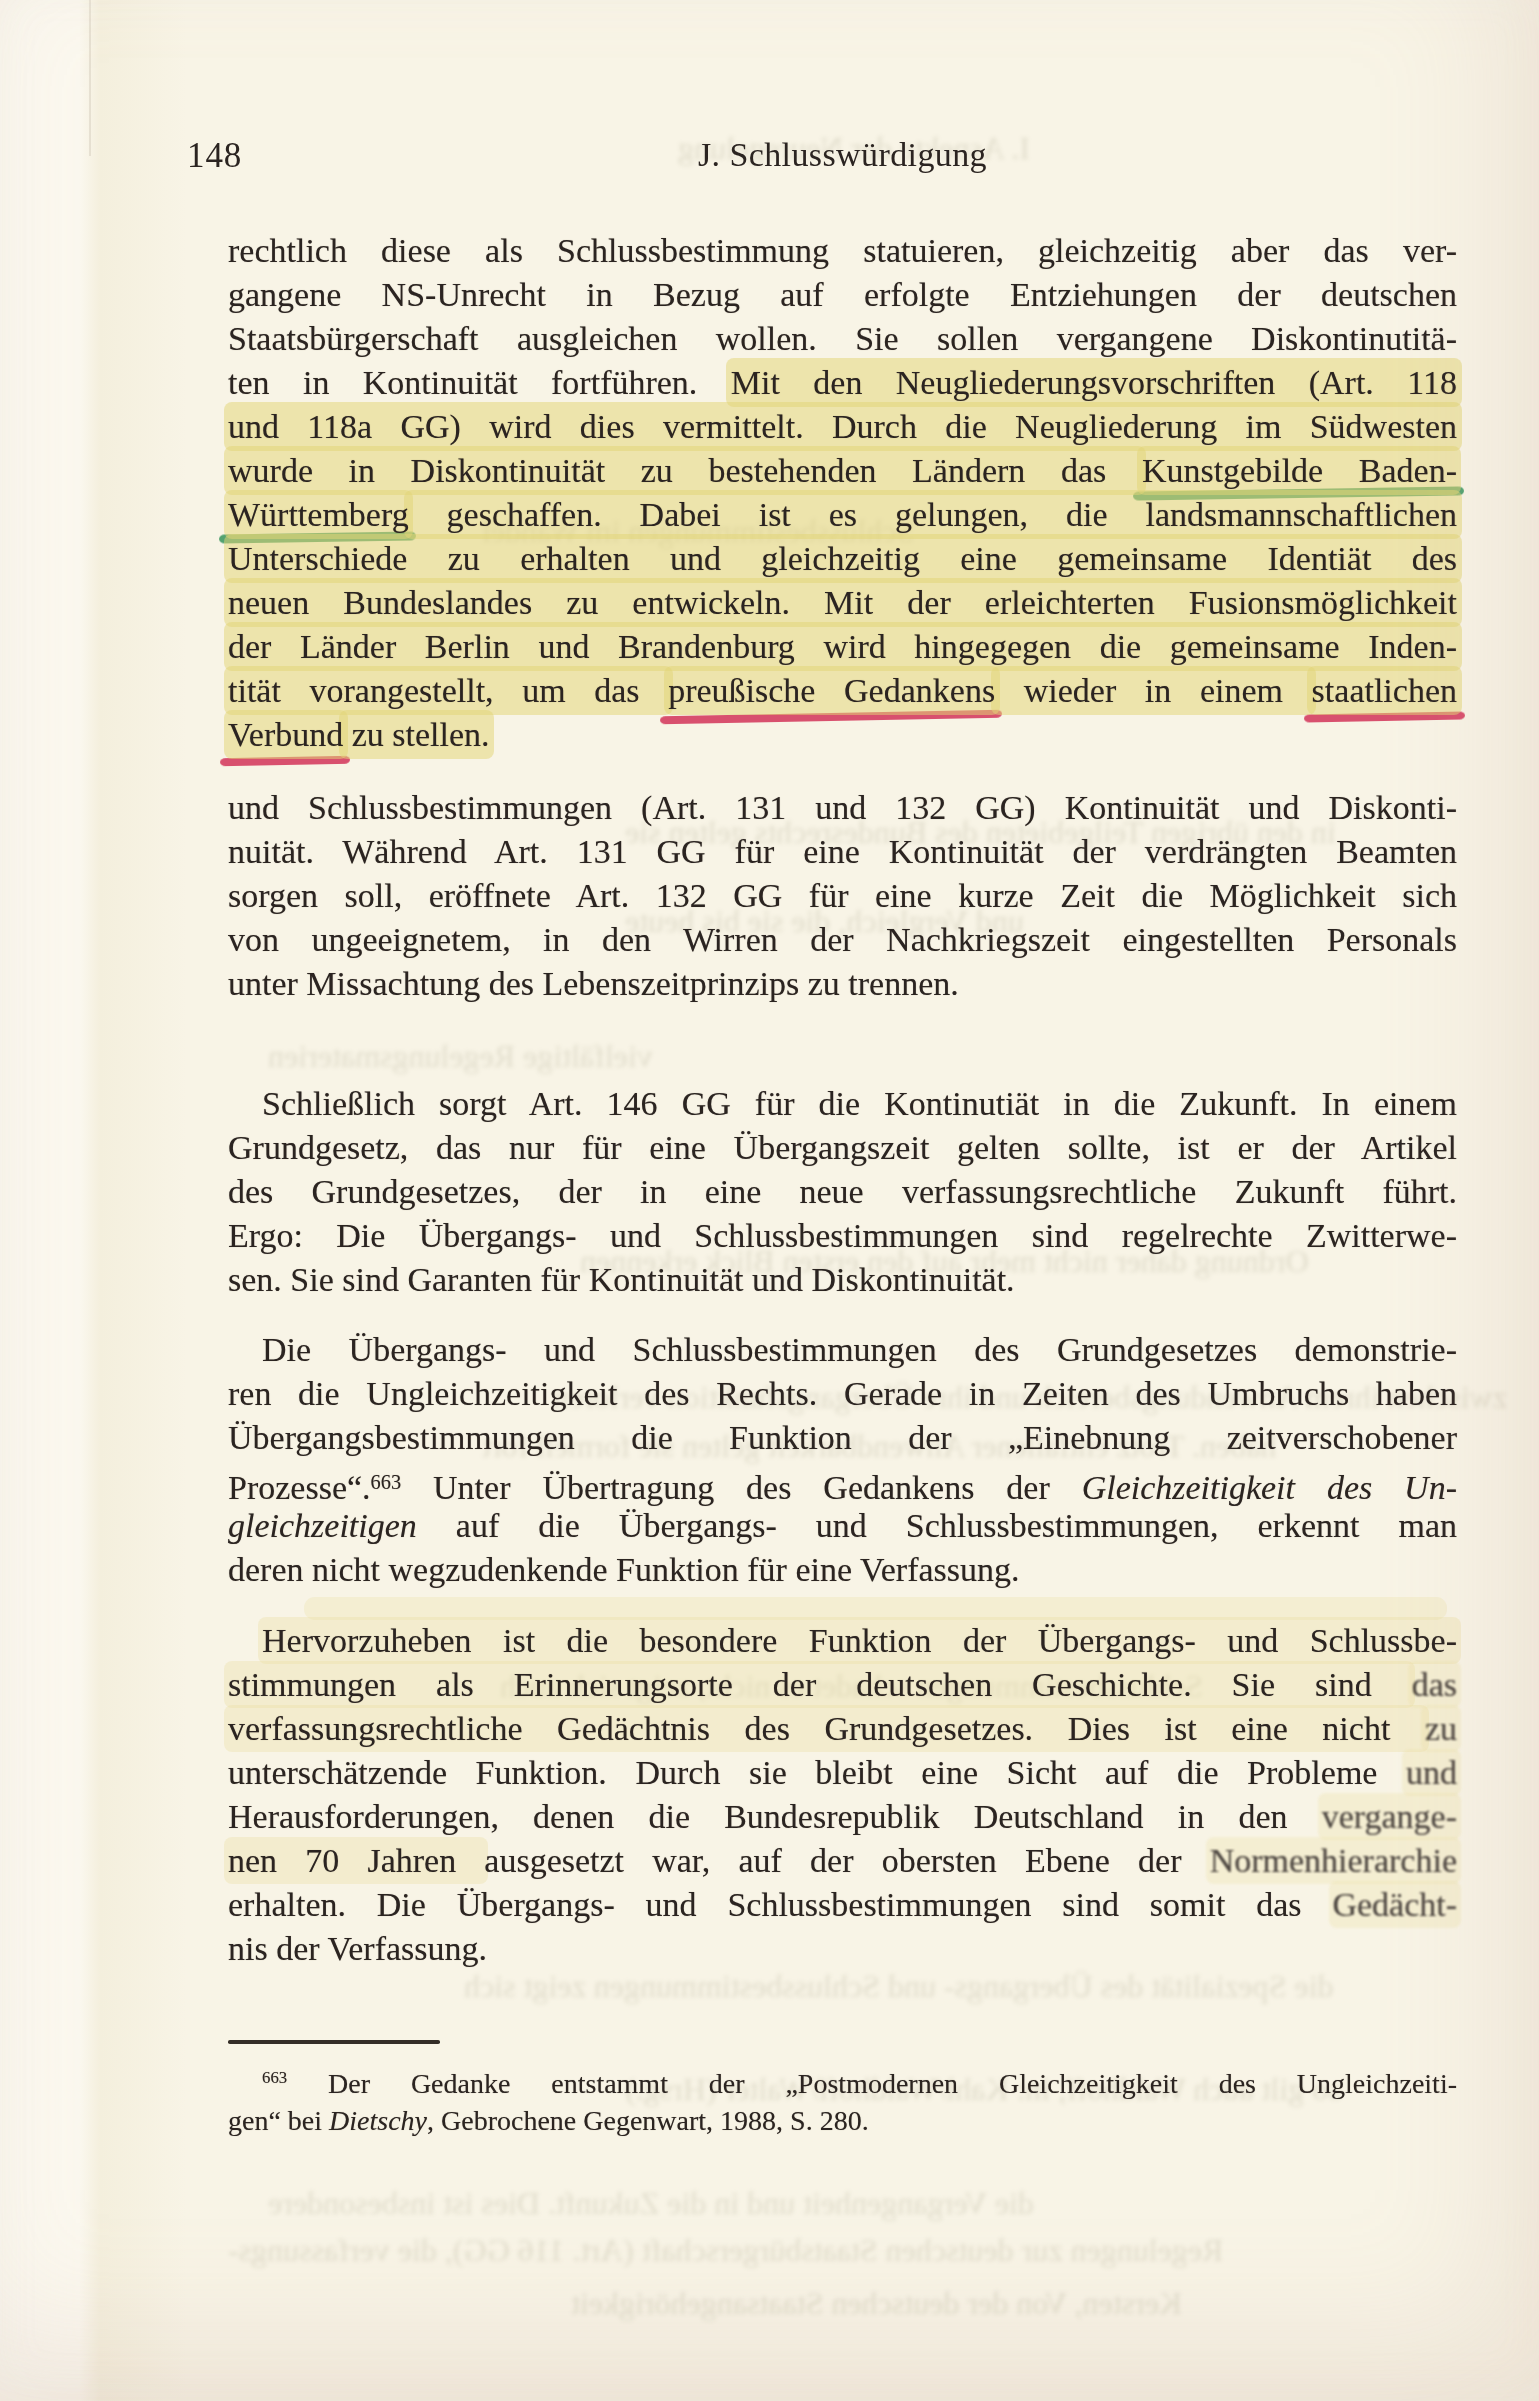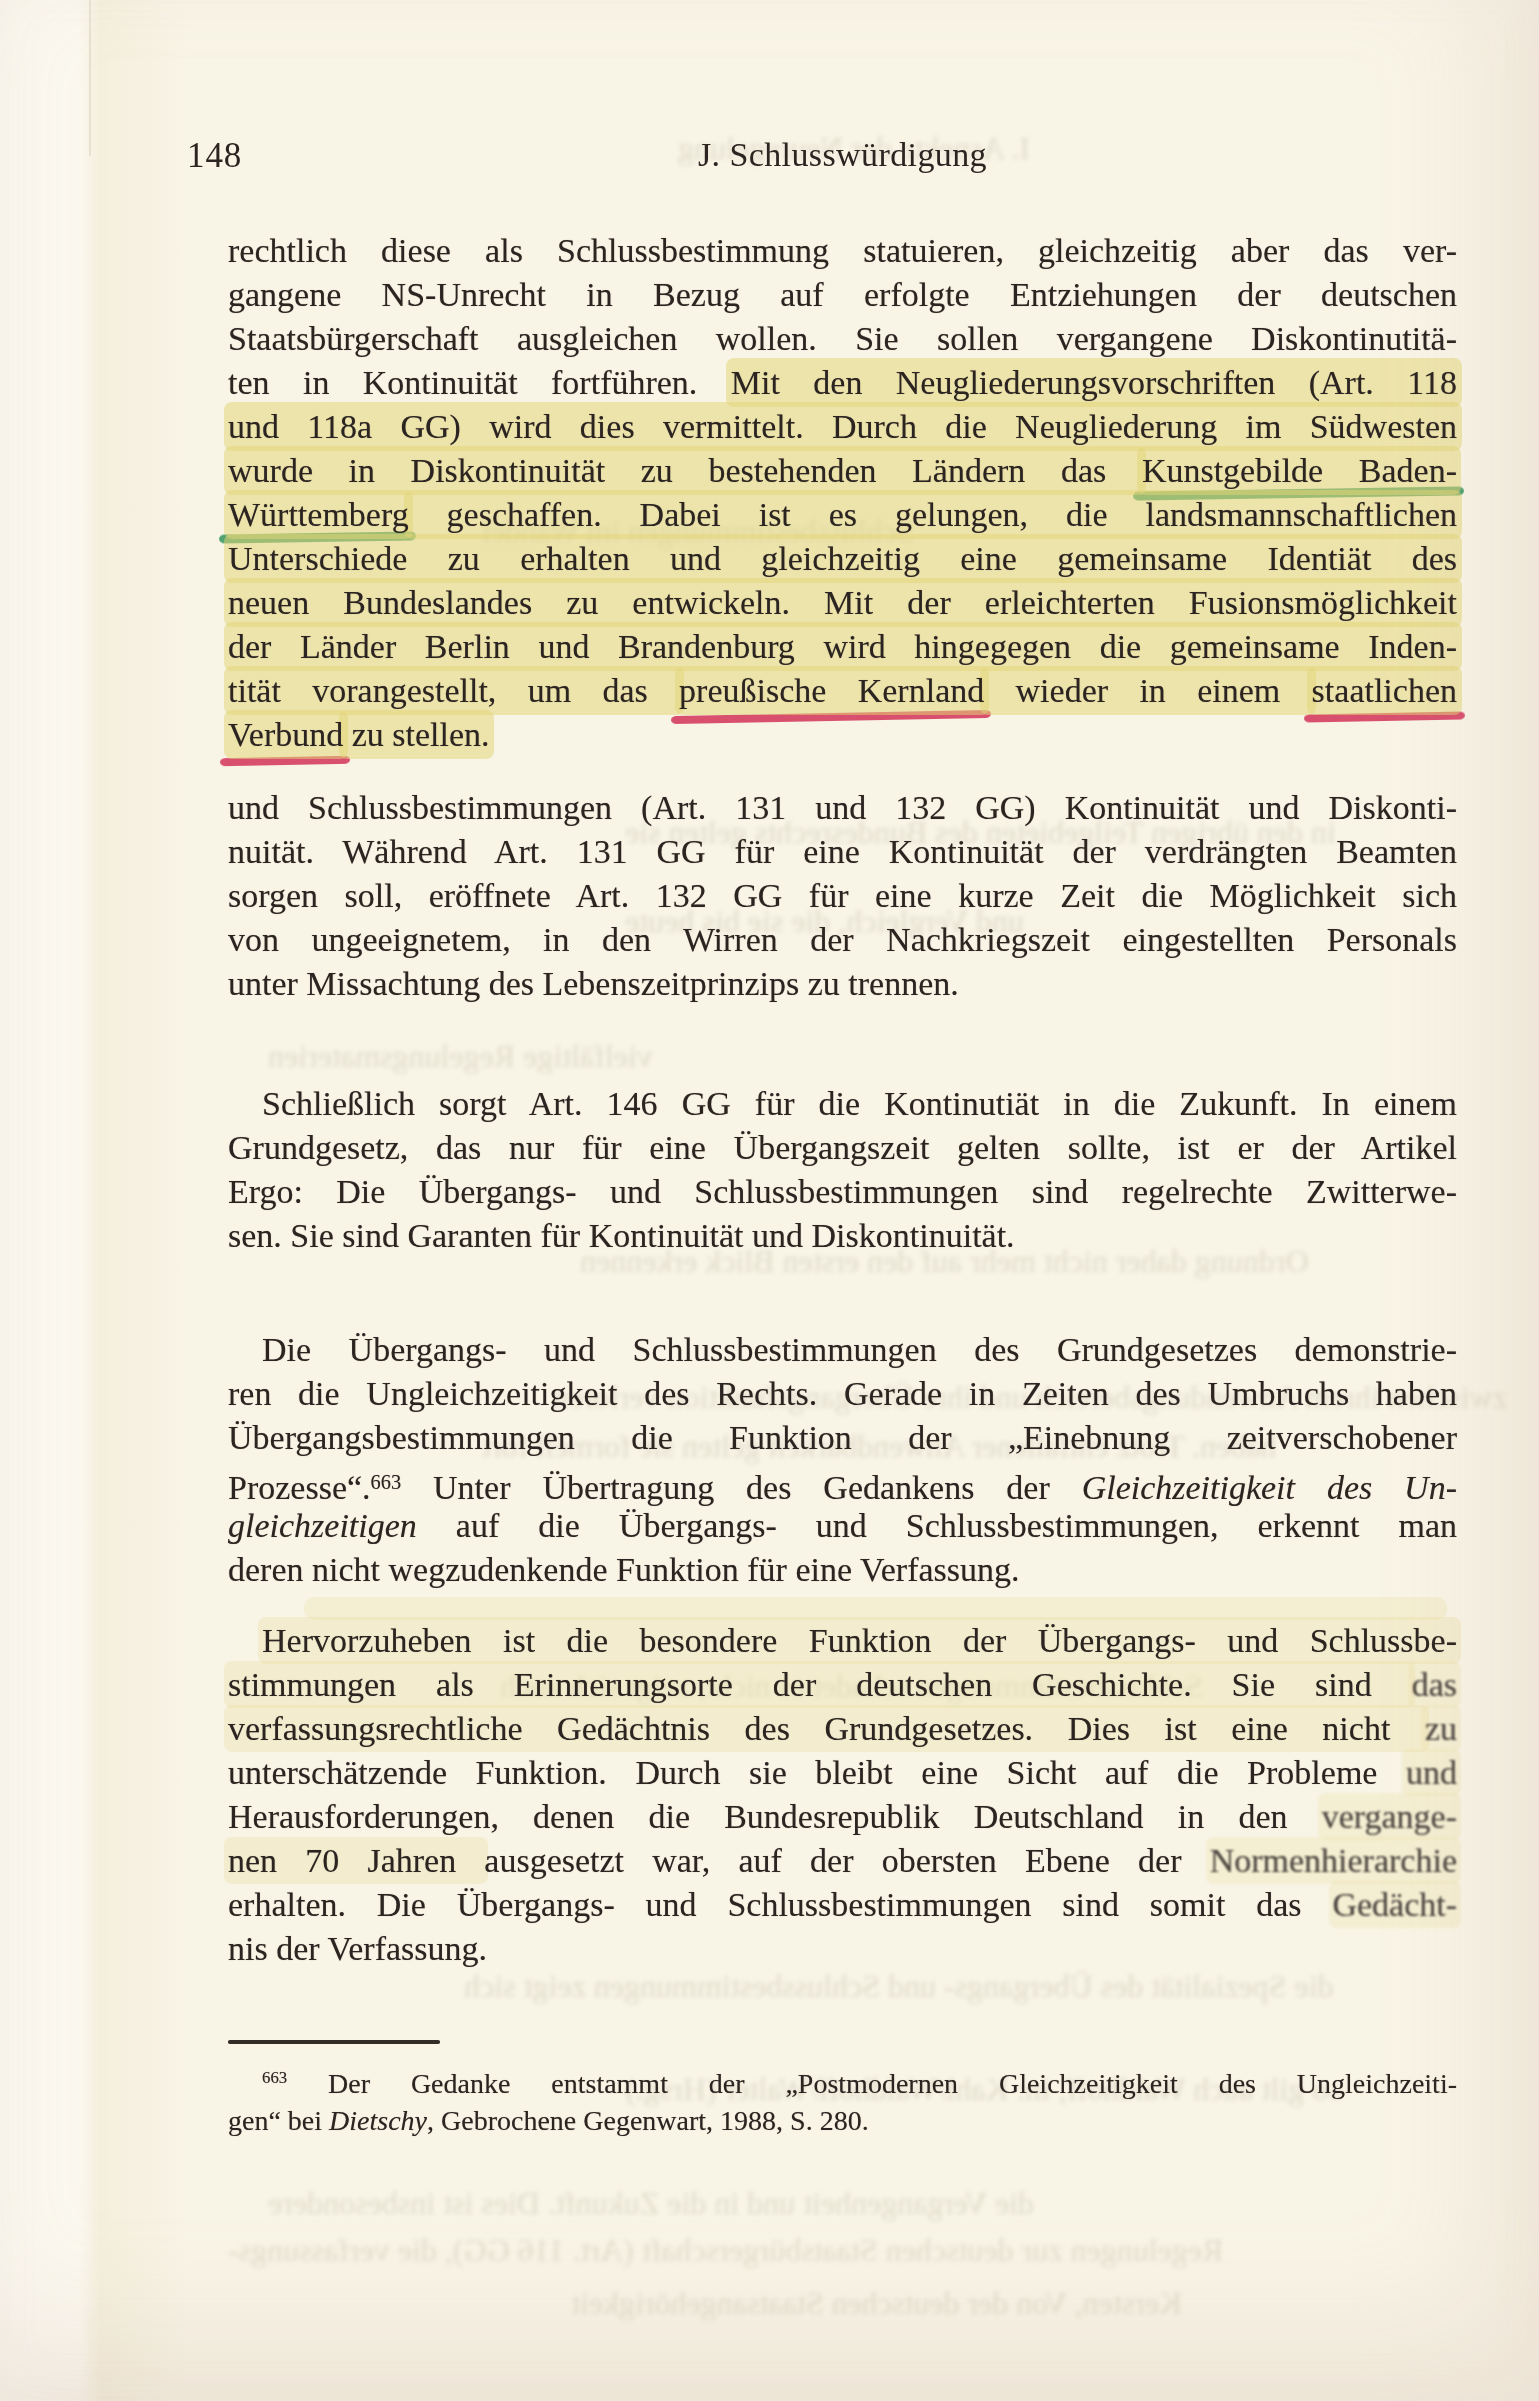--- a/index.html
+++ b/index.html
@@ -72,33 +72,34 @@
       <div class="line"><span>rechtlich diese als Schlussbestimmung statuieren, gleichzeitig aber das ver-</span></div>
       <div class="line"><span>gangene NS-Unrecht in Bezug auf erfolgte Entziehungen der deutschen</span></div>
       <div class="line"><span>Staatsbürgerschaft ausgleichen wollen. Sie sollen vergangene Diskontinutitä-</span></div>
       <div class="line"><span>ten in Kontinuität fortführen. </span><span class="hl">Mit den Neugliederungsvorschriften (Art. 118</span></div>
       <div class="line"><span class="hl">und 118a GG) wird dies vermittelt. Durch die Neugliederung im Südwesten</span></div>
       <div class="line"><span class="hl">wurde in Diskontinuität zu bestehenden Ländern das </span><span class="hl ulg">Kunstgebilde Baden-</span></div>
       <div class="line"><span class="hl ulg">Württemberg</span><span class="hl"> geschaffen. Dabei ist es gelungen, die landsmannschaftlichen</span></div>
       <div class="line"><span class="hl">Unterschiede zu erhalten und gleichzeitig eine gemeinsame Identiät des</span></div>
       <div class="line"><span class="hl">neuen Bundeslandes zu entwickeln. Mit der erleichterten Fusionsmöglichkeit</span></div>
       <div class="line"><span class="hl">der Länder Berlin und Brandenburg wird hingegegen die gemeinsame Inden-</span></div>
-      <div class="line"><span class="hl">tität vorangestellt, um das </span><span class="hl ulr">preußische Kernland</span><span class="hl"> wieder in einem </span><span class="hl ulr">staatlichen</span></div>
+      <div class="line"><span class="hl">tität vorangestellt, um das </span><span class="hl ulr">preußische Gedankens</span><span class="hl"> wieder in einem </span><span class="hl ulr">staatlichen</span></div>
       <div class="line last"><span class="hl ulr">Verbund</span><span class="hl"> zu stellen.</span></div>
     </div>
     <div class="para" style="top: 786px;">
       <div class="line"><span>und Schlussbestimmungen (Art. 131 und 132 GG) Kontinuität und Diskonti-</span></div>
       <div class="line"><span>nuität. Während Art. 131 GG für eine Kontinuität der verdrängten Beamten</span></div>
       <div class="line"><span>sorgen soll, eröffnete Art. 132 GG für eine kurze Zeit die Möglichkeit sich</span></div>
       <div class="line"><span>von ungeeignetem, in den Wirren der Nachkriegszeit eingestellten Personals</span></div>
       <div class="line last"><span>unter Missachtung des Lebenszeitprinzips zu trennen.</span></div>
     </div>
     <div class="para" style="top: 1082px;">
       <div class="line" style="padding-left: 34px;"><span>Schließlich sorgt Art. 146 GG für die Kontinutiät in die Zukunft. In einem</span></div>
       <div class="line"><span>Grundgesetz, das nur für eine Übergangszeit gelten sollte, ist er der Artikel</span></div>
+      <div class="line"><span>des Grundgesetzes, der in eine neue verfassungsrechtliche Zukunft führt.</span></div>
       <div class="line"><span>Ergo: Die Übergangs- und Schlussbestimmungen sind regelrechte Zwitterwe-</span></div>
       <div class="line last"><span>sen. Sie sind Garanten für Kontinuität und Diskontinuität.</span></div>
     </div>
     <div class="para" style="top: 1328px;">
       <div class="line" style="padding-left: 34px;"><span>Die Übergangs- und Schlussbestimmungen des Grundgesetzes demonstrie-</span></div>
       <div class="line"><span>ren die Ungleichzeitigkeit des Rechts. Gerade in Zeiten des Umbruchs haben</span></div>
       <div class="line"><span>Übergangsbestimmungen die Funktion der „Einebnung zeitverschobener</span></div>
       <div class="line"><span>Prozesse“.</span><span class="sup">663</span><span> Unter Übertragung des Gedankens der </span><span class="it">Gleichzeitigkeit des Un-</span></div>
       <div class="line"><span class="it">gleichzeitigen</span><span> auf die Übergangs- und Schlussbestimmungen, erkennt man</span></div>
       <div class="line last"><span>deren nicht wegzudenkende Funktion für eine Verfassung.</span></div>

